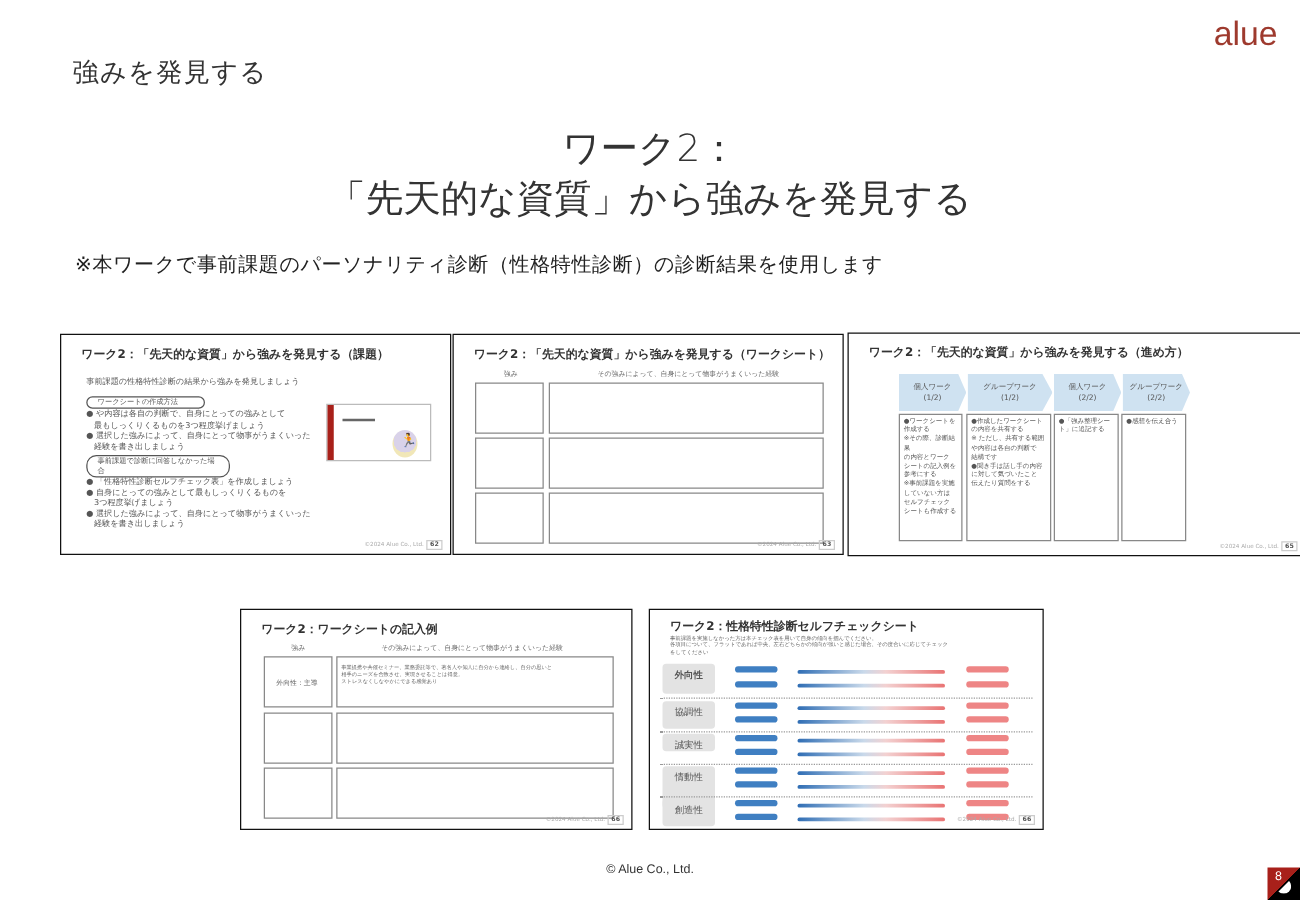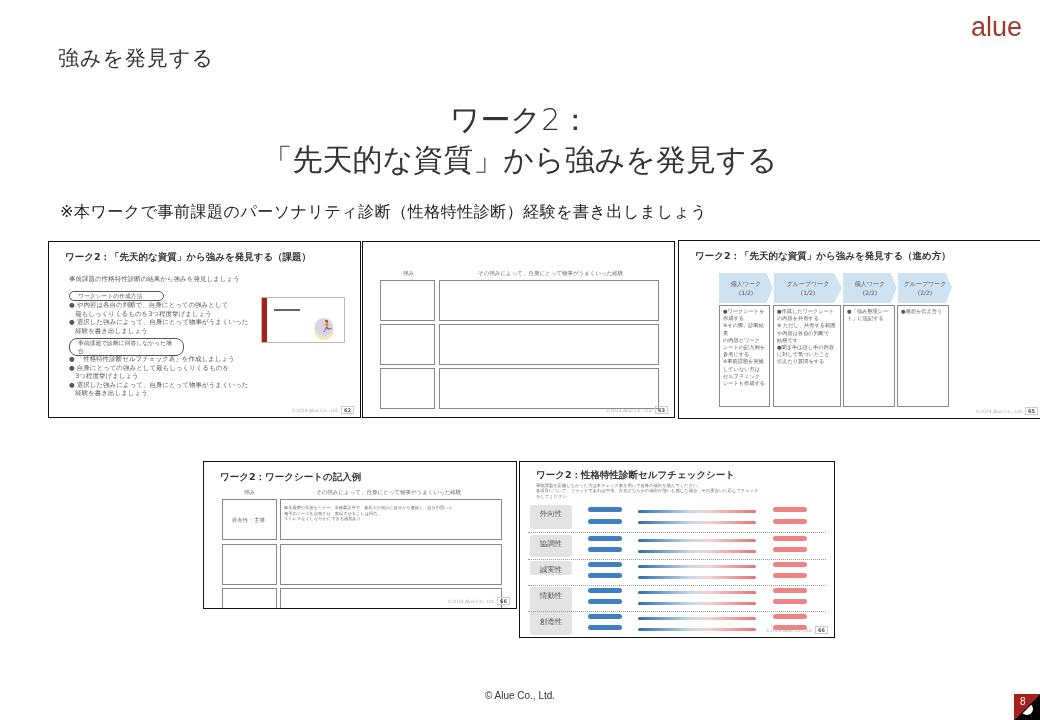--- a/index.html
+++ b/index.html
@@ -7,21 +7,21 @@
   body { position: relative; font-family: "DejaVu Sans", "Liberation Sans", sans-serif; color: #222; }
 
   .section-title { position: absolute; left: 58px; top: 44px; font-size: 21px; color: #333; font-weight: 300; letter-spacing: 1px; }
   .brand-logo { position: absolute; right: 18px; top: 12px; font-size: 27px; color: #9e3a2e; font-family: "Liberation Sans", sans-serif; letter-spacing: 0px; }
 
   .main-title { position: absolute; left: 0; width: 1040px; text-align: center; color: #333; font-size: 30px; line-height: 40px; font-weight: 300; }
   .main-title.l1 { top: 100px; }
   .main-title.l2 { top: 140px; }
   .note { position: absolute; left: 60px; top: 202px; font-size: 16px; color: #222; letter-spacing: 0.5px; }
 
-  .thumb { position: absolute; border: 1.5px solid #111; background: #fff; overflow: hidden; }
+  .thumb { position: absolute; border: 1.5px solid #111; background: #fff; overflow: hidden; margin-top: 26px; }
   .t-title { position: absolute; left: 16px; top: 9px; font-size: 9.5px; font-weight: bold; color: #333; white-space: nowrap; }
   .t-foot { position: absolute; right: 6px; bottom: 3px; font-size: 4.5px; color: #aaa; white-space: nowrap; }
   .t-foot b { display: inline-block; border: 0.6px solid #ccc; padding: 0 2px; color: #555; font-size: 5px; margin-left: 2px; }
   .tiny { font-size: 6.5px; color: #555; line-height: 8.5px; white-space: nowrap; }
   .pill { display: inline-block; border: 1px solid #555; border-radius: 8px; padding: 0 8px; font-size: 5.8px; color: #555; line-height: 8px; }
   .box { position: absolute; border: 1.3px solid #888; background: #fff; }
   .hdr { position: absolute; font-size: 5.5px; color: #666; white-space: nowrap; }
 
   
   .step { position: absolute; height: 30px; background: #cfe2f1; font-size: 6px; color: #555; text-align: center; line-height: 9px; padding-top: 6px; clip-path: polygon(0 0, 88% 0, 100% 50%, 88% 100%, 0 100%); }
@@ -42,21 +42,21 @@
   .pagenum i { position: absolute; left: 7px; top: 9px; width: 12px; height: 12px; border-radius: 50%; background: #fff; clip-path: polygon(100% 0, 100% 100%, 0 100%); }
 </style>
 </head>
 <body>
 
 <div class="section-title">強みを発見する</div>
 <div class="brand-logo">alue</div>
 
 <div class="main-title l1">ワーク2：</div>
 <div class="main-title l2">「先天的な資質」から強みを発見する</div>
-<div class="note">※本ワークで事前課題のパーソナリティ診断（性格特性診断）経験を書き出しましょう</div>
+<div class="note">※本ワークで事前課題のパーソナリティ診断（性格特性診断）の診断結果を使用します</div>
 
 <div class="thumb" style="left:48px;top:241px;width:313px;height:177px;">
   <div class="t-title">ワーク2：「先天的な資質」から強みを発見する（課題）</div>
   <div class="tiny" style="position:absolute;left:20px;top:33px;">事前課題の性格特性診断の結果から強みを発見しましょう</div>
   <div class="pill" style="position:absolute;left:20px;top:49px;width:95px;">ワークシートの作成方法</div>
   <div class="tiny" style="position:absolute;left:20px;top:59px;">
     <div>● <span>や内容は各自の判断で、自身にとっての強みとして</span></div>
     <div>&nbsp;&nbsp;&nbsp;<span>最もしっくりくるものを3つ程度挙げましょう</span></div>
     <div>● <span>選択した強みによって、自身にとって物事がうまくいった</span></div>
     <div>&nbsp;&nbsp;&nbsp;<span>経験を書き出しましょう</span></div>
@@ -72,20 +72,21 @@
   <div style="position:absolute;left:212px;top:55px;width:84px;height:46px;border:1px solid #bbb;background:#fff;">
     <div style="position:absolute;left:0;top:0;width:5px;height:100%;background:#a8201a;"></div>
     <div style="position:absolute;left:12px;top:11px;width:26px;height:1.5px;background:#666;"></div>
     <div style="position:absolute;left:52px;top:20px;width:20px;height:22px;border-radius:50%;background:radial-gradient(circle at 50% 40%, #d9d2e9 0 55%, #f1e7b8 56% 100%);"></div>
     <div style="position:absolute;left:58px;top:23px;font-size:11px;color:#333;line-height:11px;">🏃</div>
   </div>
   <div class="t-foot"><span>©2024 Alue Co., Ltd.</span><b>62</b></div>
 </div>
 
 <div class="thumb" style="left:362px;top:241px;width:313px;height:177px;">
+  <div class="t-title">ワーク2：「先天的な資質」から強みを発見する（ワークシート）</div>
   <div class="hdr" style="left:40px;top:28px;">強み</div>
   <div class="hdr" style="left:115px;top:28px;">その強みによって、自身にとって物事がうまくいった経験</div>
   <div class="box" style="left:17px;top:38px;width:55px;height:41px;"></div>
   <div class="box" style="left:76px;top:38px;width:220px;height:41px;"></div>
   <div class="box" style="left:17px;top:82px;width:55px;height:41px;"></div>
   <div class="box" style="left:76px;top:82px;width:220px;height:41px;"></div>
   <div class="box" style="left:17px;top:126px;width:55px;height:41px;"></div>
   <div class="box" style="left:76px;top:126px;width:220px;height:41px;"></div>
   <div class="t-foot"><span>©2024 Alue Co., Ltd.</span><b>63</b></div>
 </div>
@@ -125,21 +126,21 @@
   結構です
 ●聞き手は話し手の内容
   に対して気づいたこと
   伝えたり質問をする</div>
   <div class="col" style="left:164px;top:64px;width:52px;height:102px;">●「強み整理シー
   ト」に追記する</div>
   <div class="col" style="left:218px;top:64px;width:52px;height:102px;">●感想を伝え合う</div>
   <div class="t-foot"><span>©2024 Alue Co., Ltd.</span><b>65</b></div>
 </div>
 
-<div class="thumb" style="left:203px;top:461px;width:314px;height:148px;">
+<div class="thumb" style="left:192px;top:461px;width:314px;height:177px;">
   <div class="t-title">ワーク2：ワークシートの記入例</div>
   <div class="hdr" style="left:40px;top:27px;">強み</div>
   <div class="hdr" style="left:112px;top:27px;">その強みによって、自身にとって物事がうまくいった経験</div>
   <div class="box" style="left:18px;top:37px;width:55px;height:41px;">
     <div class="hdr" style="left:9px;top:17px;">外向性：主導</div>
   </div>
   <div class="box" style="left:76px;top:37px;width:222px;height:41px;">
     <div style="position:absolute;left:3px;top:5px;font-size:4.2px;line-height:5.5px;color:#666;white-space:nowrap;">
       <div>事業提携や共催セミナー、業務委託等で、著名人や知人に自分から連絡し、自分の思いと</div>
       <div>相手のニーズを合致させ、実現させることは得意。</div>
@@ -154,21 +155,21 @@
 </div>
 
 <div class="thumb" style="left:519px;top:461px;width:316px;height:177px;">
   <div class="t-title" style="top:7px;">ワーク2：性格特性診断セルフチェックシート</div>
   <div style="position:absolute;left:16px;top:21px;font-size:4.3px;line-height:5.3px;color:#666;white-space:nowrap;">
     <div>事前課題を実施しなかった方は本チェック表を用いて自身の傾向を掴んでください。</div>
     <div>各項目について、フラットであれば中央、左右どちらかの傾向が強いと感じた場合、その度合いに応じてチェック</div>
     <div>をしてください</div>
   </div>
 
-  <div class="trait" style="top:43px;height:24px;">
+  <div class="trait" style="top:43px;height:24px;font-weight:bold;">
       <div class="n">外向性</div>
       <div class="s">&nbsp;</div>
     </div>
   <div class="dash" style="top:70px;"></div>
   <div class="trait" style="top:73px;height:22px;">
       <div class="n">協調性</div>
       <div class="s">&nbsp;</div>
     </div>
   <div class="dash" style="top:97px;"></div>
   <div class="trait" style="top:99px;height:14px;">

